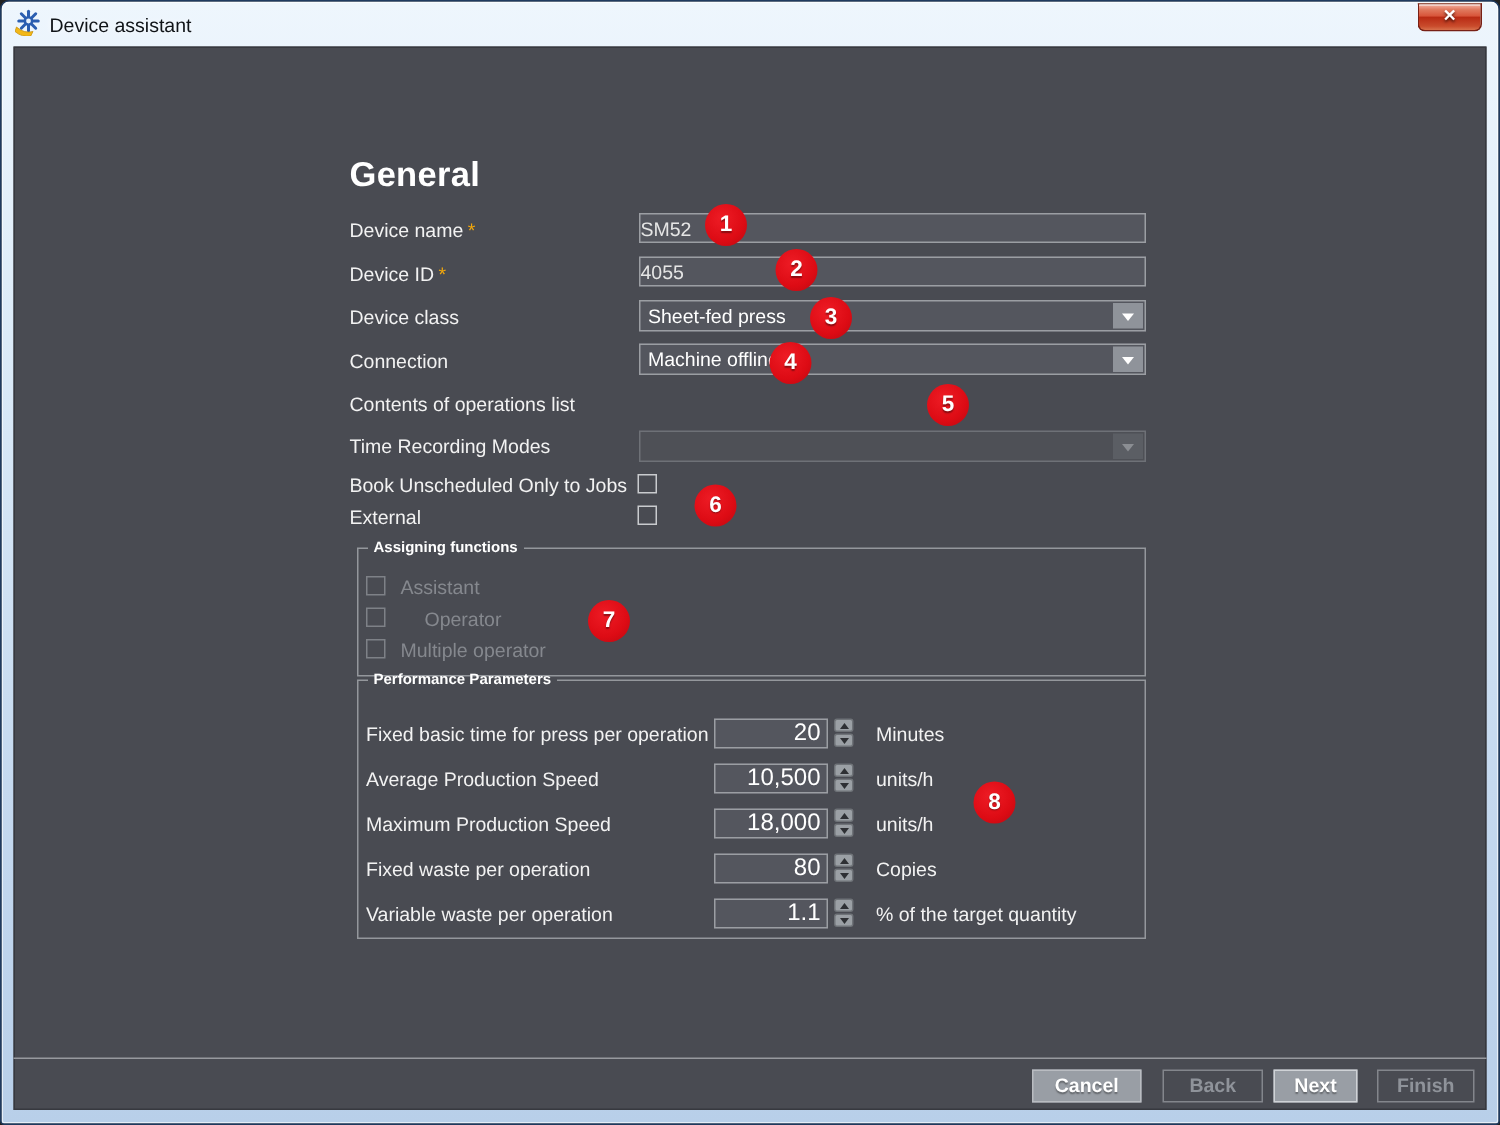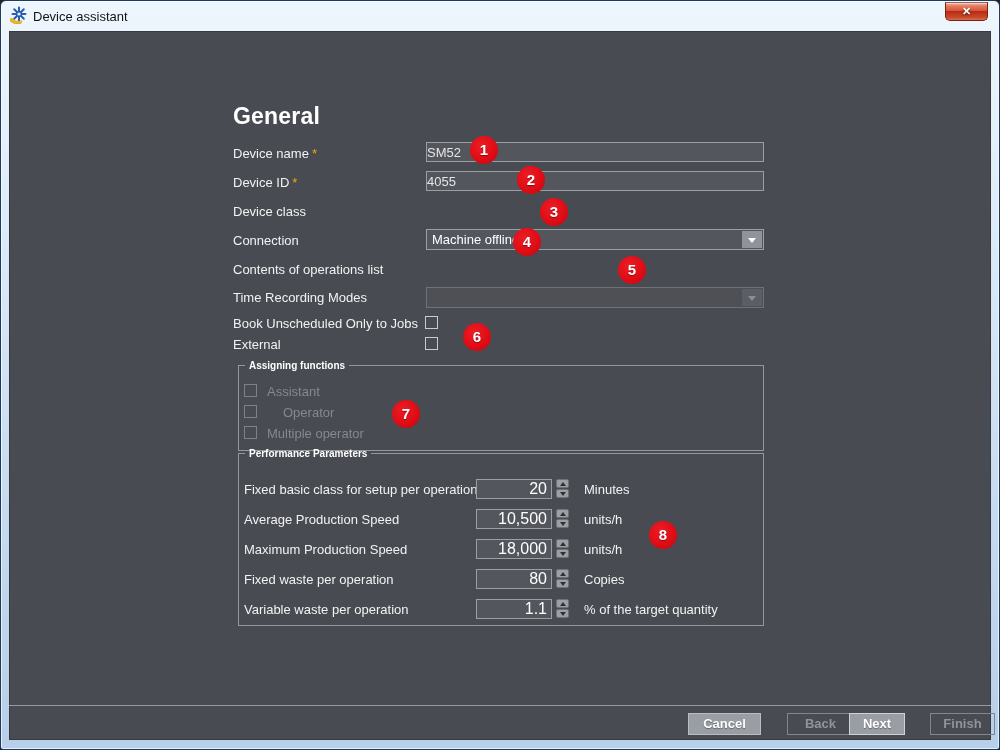--- a/index.html
+++ b/index.html
@@ -75,21 +75,21 @@
   .badge { position:absolute; width:28px; height:28px; border-radius:50%;
     background:radial-gradient(circle at 40% 35%, #ee1c25 0%, #dd0b14 60%, #b80911 100%);
     color:#ffffff; font-size:15px; font-weight:bold; text-align:center; line-height:28px;
     text-shadow:0 1px 1px rgba(0,0,0,.4); }
 
   
   .footer-sep { position:absolute; left:8px; right:8px; top:704px; height:1px; background:#97999e; }
   .btn { position:absolute; top:712px; height:22px; font-size:13px; font-weight:bold;
     text-align:center; line-height:20px; cursor:default; }
   .btn-enabled { background:#999ea5; border:1px solid #b9bcc1; color:#ffffff; text-shadow:0 1px 1px rgba(0,0,0,.35); }
-  .btn-disabled { background:transparent; border:1px solid #83868c; color:#8f939a;margin-left:12px; }
+  .btn-disabled { background:transparent; border:1px solid #83868c; color:#8f939a; }
   .btn-cancel { left:687px; width:73px; }
   .btn-back   { left:774px; width:67px; }
   .btn-next   { left:848px; width:56px; border-color:#cfd2d6; }
   .btn-finish { left:917px; width:65px; }
 </style>
 </head>
 <body>
 
 <div class="window">
 
@@ -112,20 +112,24 @@
 
   <div class="abs heading">General</div>
 
   <div class="abs lbl" style="left:232px; top:145px;"><span>Device name</span><span class="req">*</span></div>
   <input class="txt" style="top: 141px;" value="SM52">
 
   <div class="abs lbl" style="left:232px; top:174px;"><span>Device ID</span><span class="req">*</span></div>
   <input class="txt" style="top: 170px;" value="4055">
 
   <div class="abs lbl" style="left:232px; top:203px;">Device class</div>
+  <div class="combo" style="top:199px;">
+    <span class="combo-text">Sheet-fed press</span>
+    <div class="combo-arrow"></div>
+  </div>
 
   <div class="abs lbl" style="left:232px; top:232px;">Connection</div>
   <div class="combo" style="top:228px;">
     <span class="combo-text">Machine offline</span>
     <div class="combo-arrow"></div>
   </div>
 
   <div class="abs lbl" style="left:232px; top:261px;">Contents of operations list</div>
 
   <div class="abs lbl" style="left:232px; top:289px;">Time Recording Modes</div>
@@ -147,21 +151,21 @@
   <div class="abs lbl lbl-disabled" style="left:266px; top:383px;">Assistant</div>
   <div class="cb disabled" style="left:243px; top:404px;"></div>
   <div class="abs lbl lbl-disabled" style="left:266px; top:404px;margin-left:16px;">Operator</div>
   <div class="cb disabled" style="left:243px; top:425px;"></div>
   <div class="abs lbl lbl-disabled" style="left:266px; top:425px;">Multiple operator</div>
 
   <fieldset class="groupbox" style="top:447px; height:178px;">
     <legend>Performance Parameters</legend>
   </fieldset>
 
-  <div class="abs lbl" style="left:243px; top:481px;">Fixed basic class for setup per operation</div>
+  <div class="abs lbl" style="left:243px; top:481px;">Fixed basic time for press per operation</div>
   <input class="spin-input" style="top: 478px;" value="20">
   <div class="spinner" style="top:478px;">
     <div class="spin-btn spin-up"></div>
     <div class="spin-btn spin-down"></div>
   </div>
   <div class="abs unit" style="left:583px; top:481px;">Minutes</div>
 
   <div class="abs lbl" style="left:243px; top:511px;">Average Production Speed</div>
   <input class="spin-input" style="top: 508px;" value="10,500">
   <div class="spinner" style="top:508px;">

